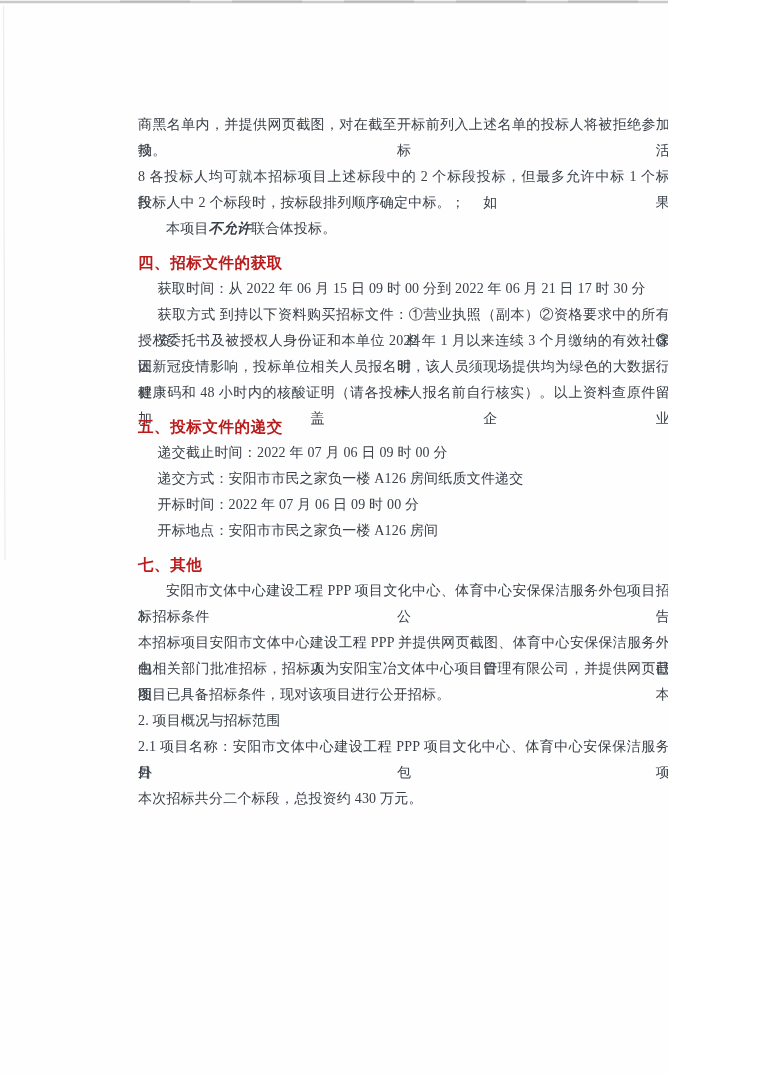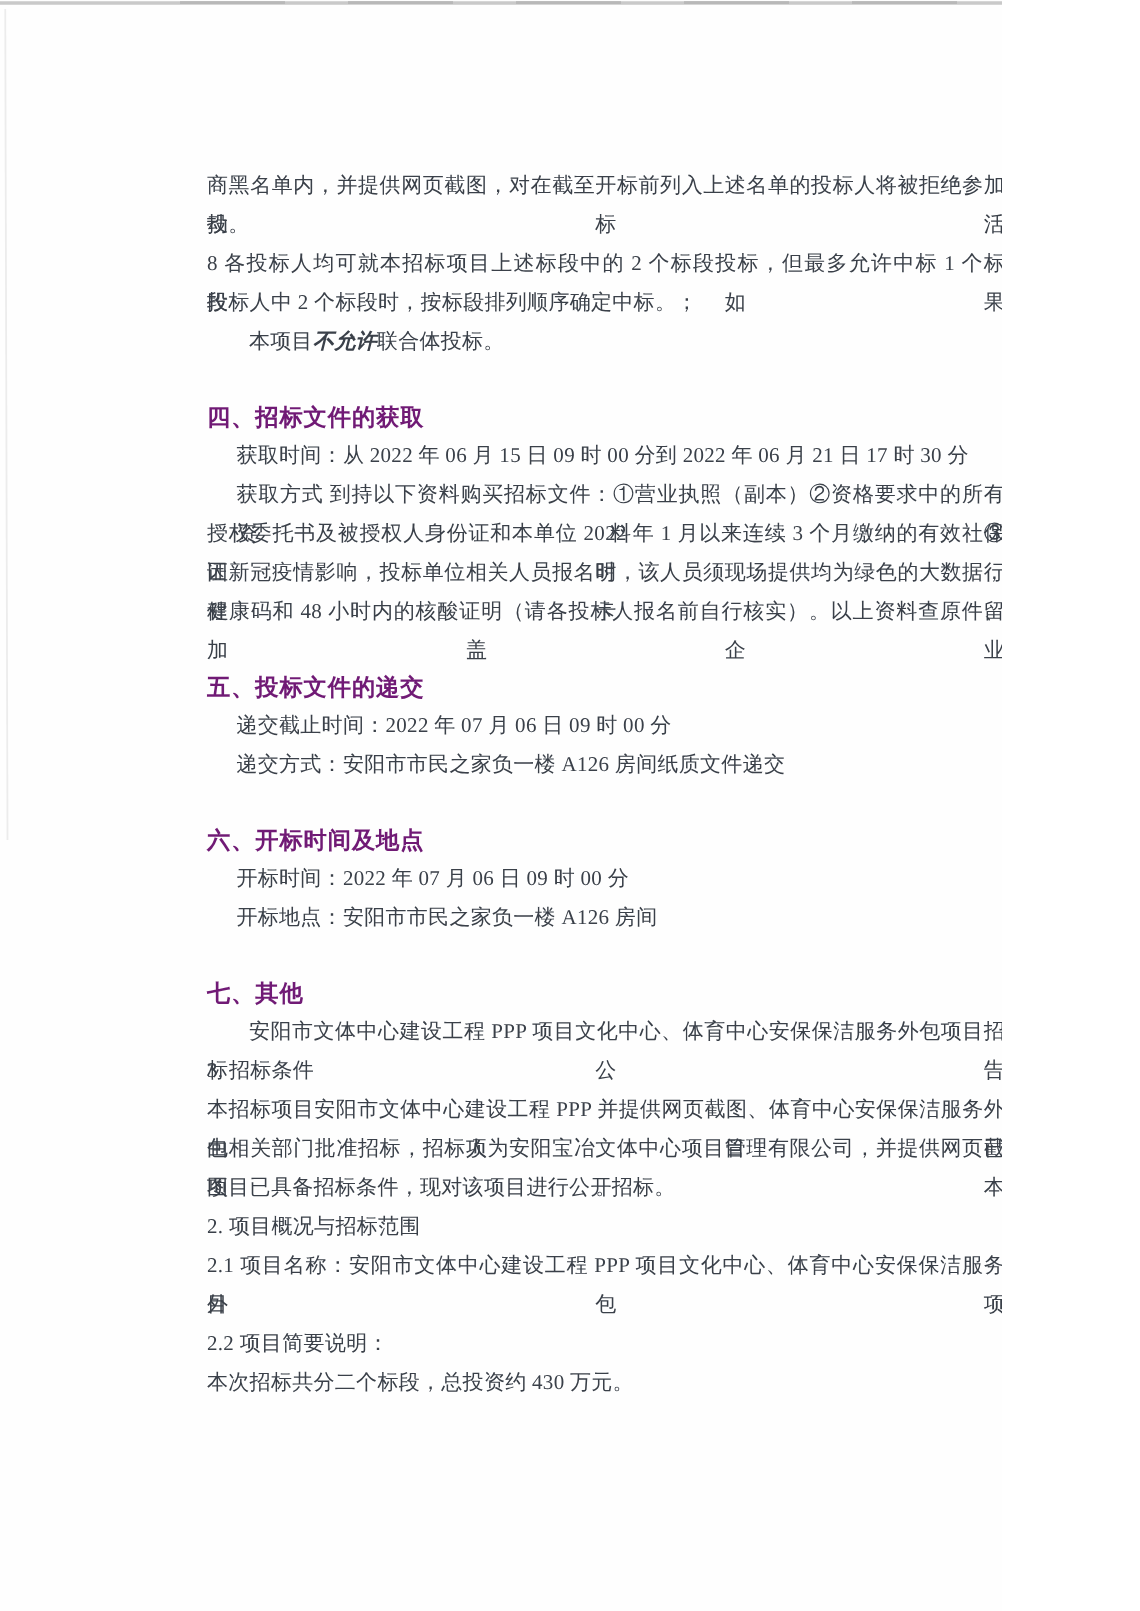--- a/index.html
+++ b/index.html
@@ -12,21 +12,21 @@
   }
   .line{
     font-size:14px;line-height:26px;height:26px;color:#3a4049;
     text-align:left;white-space:nowrap;letter-spacing:0.2px;
   }
   .line.fill{
     white-space:normal;text-align:justify;text-align-last:justify;
     text-justify:inter-ideograph;
   }
   .line.heading{
-    font-size:15.5px;font-weight:bold;color:#701a75;margin-top:24px;
+    font-size:15.5px;font-weight:bold;color:#b91c1c;margin-top:8px;
     letter-spacing:0.6px;
   }
   .line.item{padding-left:1.4em;}
   .line.item.fill{padding-left:1.4em;}
   .line.indent{padding-left:2em;}
   .line.indent.fill{padding-left:0;text-indent:2em;}
   .em{font-style:italic;font-weight:bold;}
   .overlay{position:absolute;left:0;top:0;pointer-events:none;}
   .seal-text{
     font-family:"Liberation Serif","DejaVu Serif",serif;
@@ -46,33 +46,31 @@
       <div class="line indent"><span>本项目</span><span class="em">不允许</span><span>联合体投标。</span></div>
       <div class="line heading"><span>四、招标文件的获取</span></div>
       <div class="line item"><span>获取时间：从 2022 年 06 月 15 日  09 时 00 分到 2022 年 06 月 21 日  17 时 30 分</span></div>
       <div class="line item fill"><span>获取方式 到持以下资料购买招标文件：①营业执照（副本）②资格要求中的所有资料③</span></div>
       <div class="line body fill"><span>授权委托书及被授权人身份证和本单位 2022 年 1 月以来连续 3 个月缴纳的有效社保证明，</span></div>
       <div class="line body fill"><span>因新冠疫情影响，投标单位相关人员报名时，该人员须现场提供均为绿色的大数据行程卡、</span></div>
       <div class="line body fill"><span>健康码和 48 小时内的核酸证明（请各投标人报名前自行核实）。以上资料查原件留加盖企业</span></div>
       <div class="line heading"><span>五、投标文件的递交</span></div>
       <div class="line item"><span>递交截止时间：2022 年 07 月 06 日  09 时 00 分</span></div>
       <div class="line item"><span>递交方式：安阳市市民之家负一楼 A126 房间纸质文件递交</span></div>
-      <div class="line heading"><span>六、开标时间及地点</span></div>
       <div class="line item"><span>开标时间：2022 年 07 月 06 日  09 时 00 分</span></div>
       <div class="line item"><span>开标地点：安阳市市民之家负一楼 A126 房间</span></div>
       <div class="line heading"><span>七、其他</span></div>
       <div class="line indent fill"><span>安阳市文体中心建设工程 PPP 项目文化中心、体育中心安保保洁服务外包项目招标公告</span></div>
       <div class="line body"><span>3. 招标条件</span></div>
       <div class="line body fill"><span>本招标项目安阳市文体中心建设工程 PPP 并提供网页截图、体育中心安保保洁服务外包项目已</span></div>
       <div class="line body fill"><span>由相关部门批准招标，招标人为安阳宝冶文体中心项目管理有限公司，并提供网页截图。本</span></div>
       <div class="line body"><span>项目已具备招标条件，现对该项目进行公开招标。</span></div>
       <div class="line body"><span>2. 项目概况与招标范围</span></div>
       <div class="line body fill"><span>2.1 项目名称：安阳市文体中心建设工程 PPP 项目文化中心、体育中心安保保洁服务外包项</span></div>
       <div class="line body"><span>目</span></div>
-      <div class="line body"><span>2.2 项目简要说明：</span></div>
       <div class="line body"><span>本次招标共分二个标段，总投资约 430 万元。</span></div>
     </div>
 
   <svg class="overlay" width="760" height="1074" viewBox="0 0 760 1074">
 
     <path d="M0,2 H760" stroke="#c9c9c9" stroke-width="2.4" fill="none"></path>
     <path d="M120,1.6 H742" stroke="#a9a9a9" stroke-width="2" fill="none" stroke-dasharray="70 42" opacity="0.55"></path>
     <path d="M748.5,14 L743.5,525" stroke="#dadada" stroke-width="1.5" fill="none"></path>
     <path d="M3.5,6 L5,560" stroke="#ececec" stroke-width="1.2" fill="none"></path>
 

